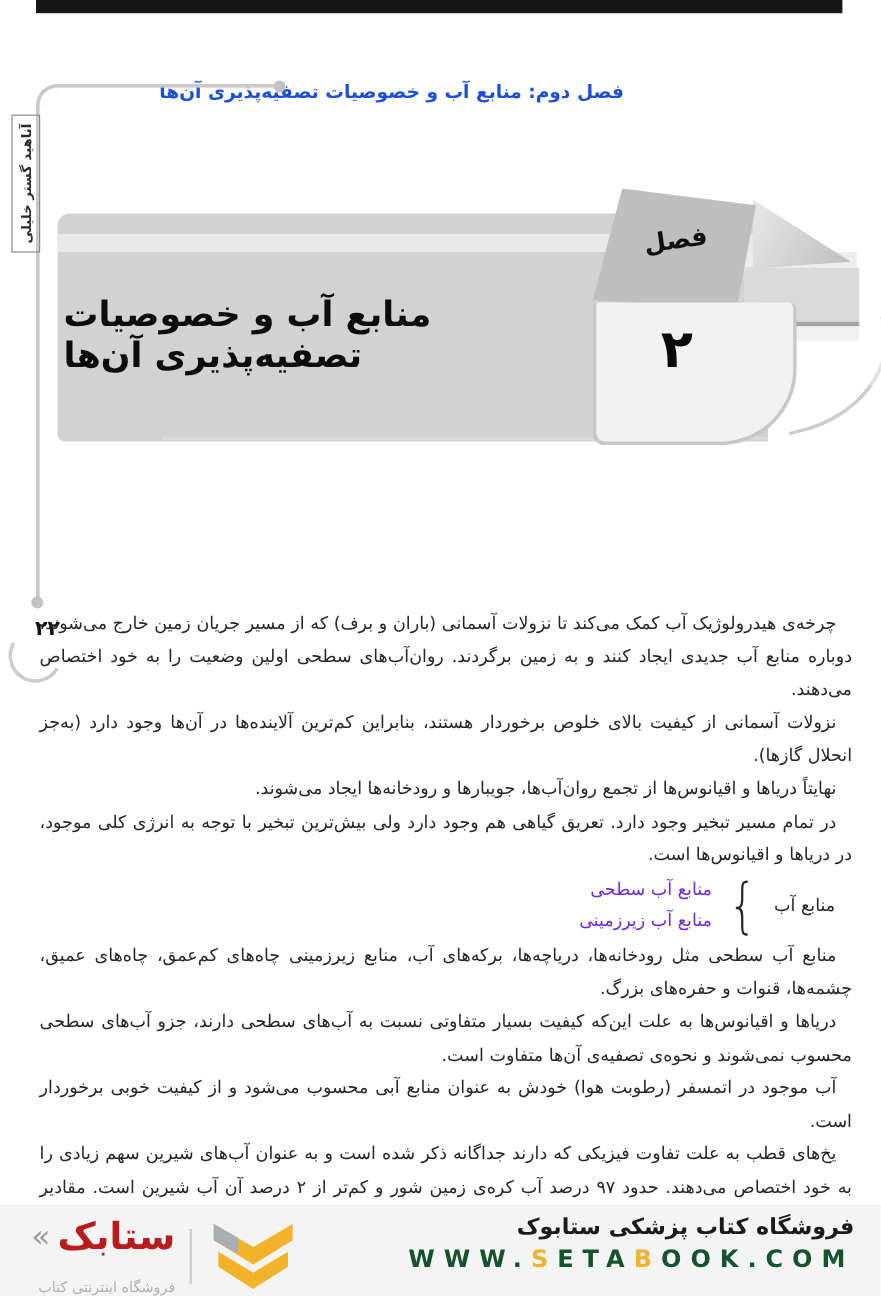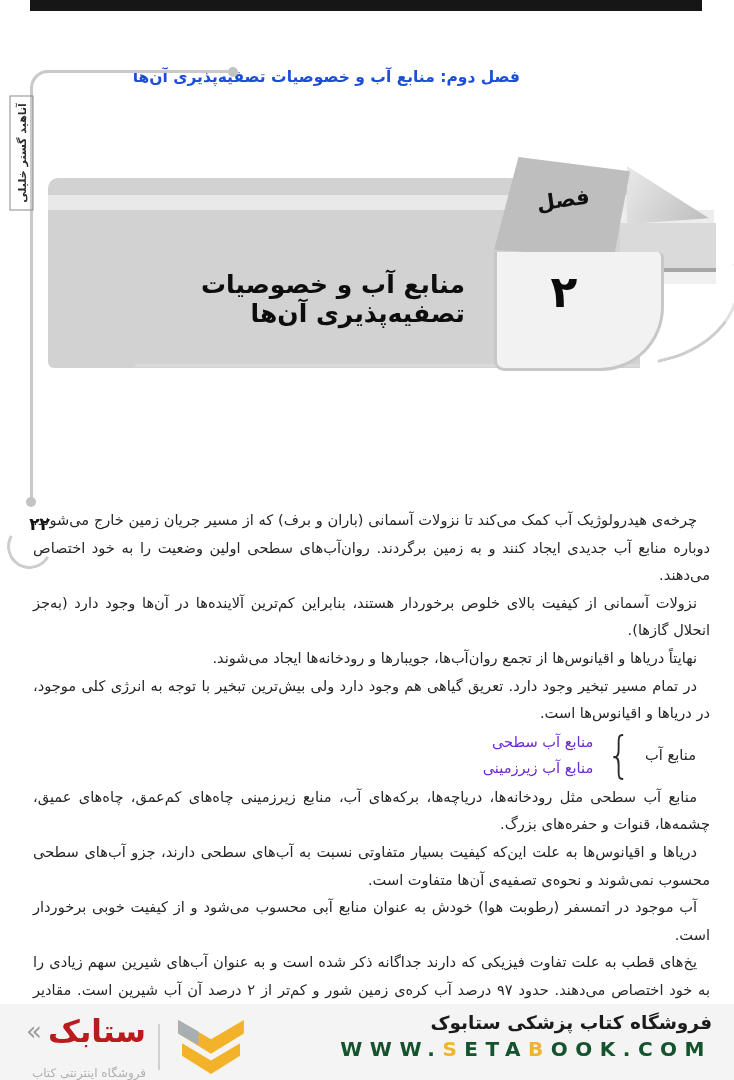--- a/index.html
+++ b/index.html
@@ -42,21 +42,21 @@
     border-bottom-right-radius:90px 70px; transform:rotate(-14deg); }
   .fold { left:592px; top:10px; width:82px; height:58px; clip-path:polygon(0 0,100% 90%,0 100%);
     background:linear-gradient(120deg,#e9e9e9,#bdbdbd); }
   .tab-fasl { left:459px; top:1px; width:136px; height:101px; background:#bebebe;
     clip-path:polygon(18% 0%,100% 14%,88% 100%,0% 92%); }
   .tab-fasl-label { left:486px; top:32px; width:84px; text-align:center; font-size:21px; font-weight:bold;
     color:#101010; transform:rotate(-8deg); direction:rtl; }
   .tab-two { left:459px; top:96px; width:170px; height:119px; background:#f2f2f2;
     border:3px solid #c7c7c7; border-top:0; border-radius:0 6px 64px 10px; }
   .tab-two-num { left:487px; top:110px; width:84px; text-align:center; font-size:44px; font-weight:bold; color:#0b0b0b; }
-  .banner-title { left:18px; top:114px; width:412px; text-align:right; font-size:25px; font-weight:bold;
+  .banner-title { left:18px; top:89px; width:412px; text-align:left; font-size:29px; font-weight:bold;
     color:#0d0d0d; direction:rtl; }
 
   
   .body-text { left:33px; top:506px; width:677px; direction:rtl; font-size:14.6px; line-height:27.6px;
     color:#262626; text-align:justify; }
   .body-text p { margin:0; text-indent:13px; text-align:justify; text-align-last:right; }
 
   .diagram { height:56px; display:flex; direction:rtl; align-items:center; gap:10px; padding-right:14px; }
   .diagram-label { font-size:14.6px; color:#262626; }
   .brace { font-size:50px; font-weight:100; line-height:1; color:#2a2a2a; direction:ltr; unicode-bidi:bidi-override;

